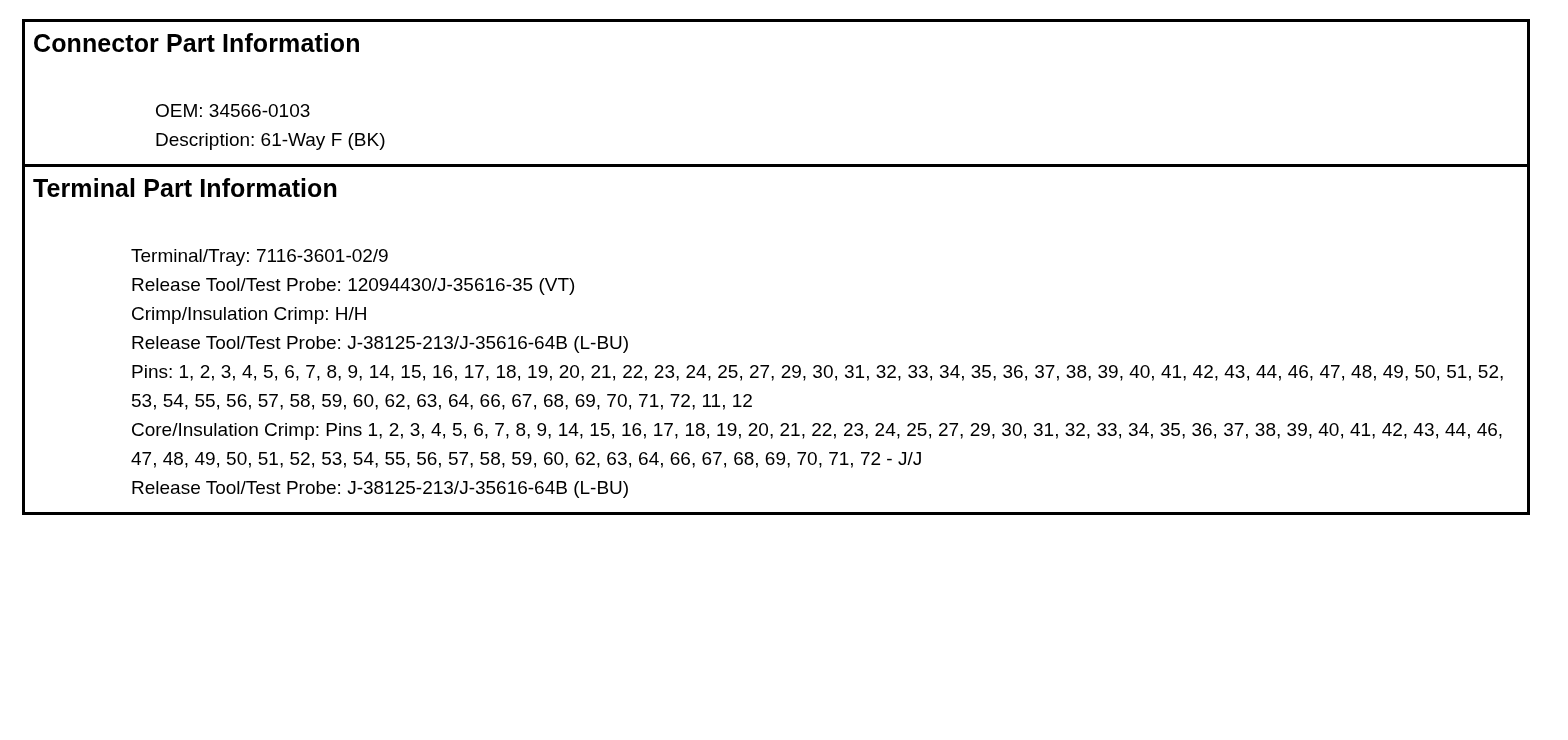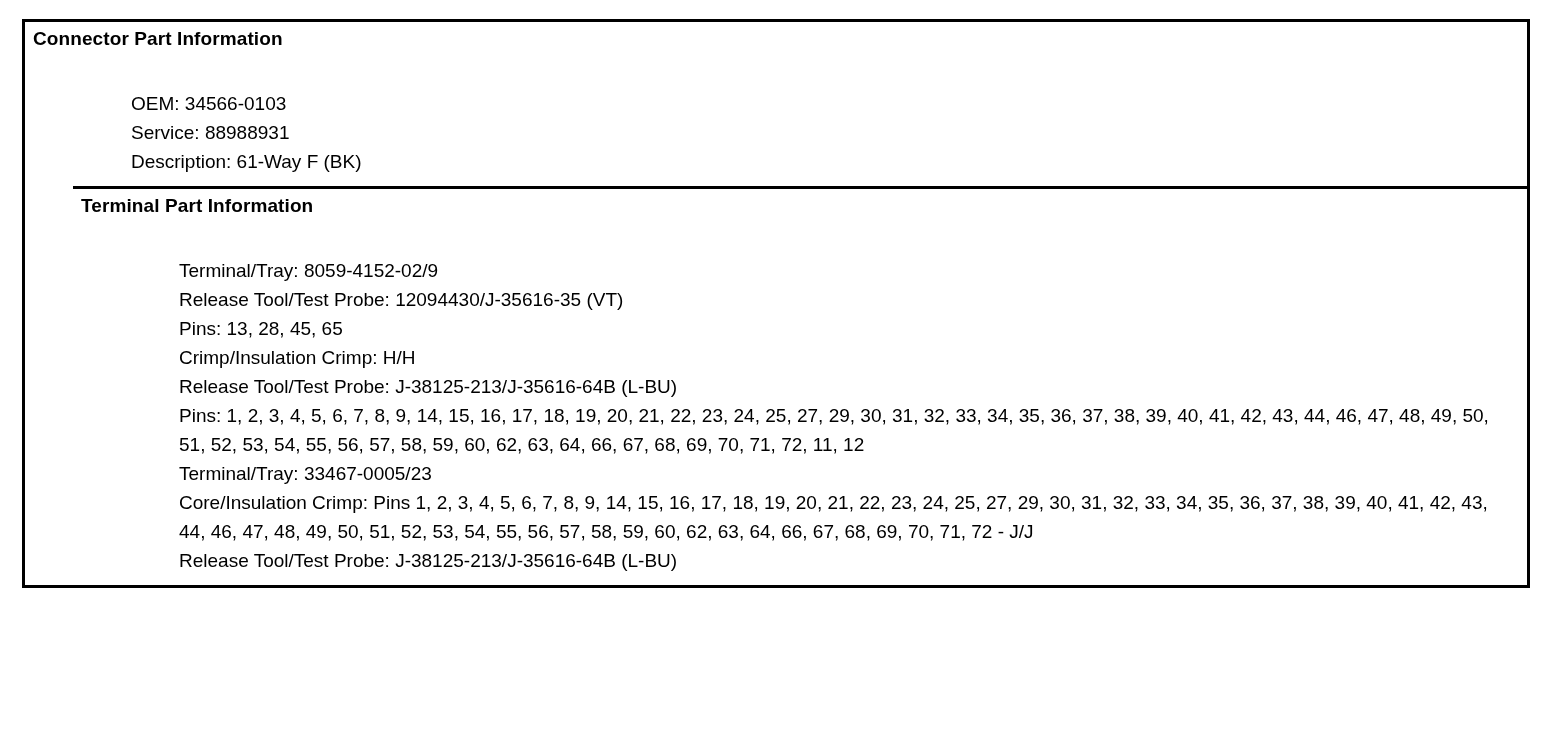--- a/index.html
+++ b/index.html
@@ -32,72 +32,68 @@
     background: #ffffff;
   }
 
   .section {
     box-sizing: border-box;
     padding: 0;
   }
 
   .section + .section {
     border-top: 3px solid #000000;
-    margin-left: 48px;
   }
 
   .section-title {
-    font-size: 19px;
+    font-size: 25px;
     font-weight: bold;
     line-height: 1.2;
     padding: 6px 0 0 8px;
     letter-spacing: 0.1px;
   }
 
   .section-body {
     padding: 8px 0 10px 106px;
   }
 
   .field-line {
     font-size: 19px;
     line-height: 29px;
     white-space: normal;
     padding-right: 18px;
   }
   .spacer-md { height: 38px; }
 
-  .sec-connector .section-body { padding-top: 0; }
+  .sec-connector .section-body { padding-top: 0; margin-left: 24px; }
   .sec-terminal .section-body { padding-top: 0; }
 </style>
 </head>
 <body>
 
 <div class="page">
   <div class="doc-table">
 
     <div class="section sec-connector">
       <div class="section-title">Connector Part Information</div>
       <div class="spacer-md"></div>
       <div class="section-body">
         <div class="field-line">OEM: 34566-0103</div>
-        <div class="field-line">Service: 88988931</div>
         <div class="field-line">Description: 61-Way F (BK)</div>
       </div>
     </div>
 
     <div class="section sec-terminal">
       <div class="section-title">Terminal Part Information</div>
       <div class="spacer-md"></div>
       <div class="section-body">
-        <div class="field-line">Terminal/Tray: 8059-4152-02/9</div>
+        <div class="field-line">Terminal/Tray: 7116-3601-02/9</div>
         <div class="field-line">Release Tool/Test Probe: 12094430/J-35616-35 (VT)</div>
-        <div class="field-line">Pins: 13, 28, 45, 65</div>
         <div class="field-line">Crimp/Insulation Crimp: H/H</div>
         <div class="field-line">Release Tool/Test Probe: J-38125-213/J-35616-64B (L-BU)</div>
         <div class="field-line">Pins: 1, 2, 3, 4, 5, 6, 7, 8, 9, 14, 15, 16, 17, 18, 19, 20, 21, 22, 23, 24, 25, 27, 29, 30, 31, 32, 33, 34, 35, 36, 37, 38, 39, 40, 41, 42, 43, 44, 46, 47, 48, 49, 50, 51, 52, 53, 54, 55, 56, 57, 58, 59, 60, 62, 63, 64, 66, 67, 68, 69, 70, 71, 72, 11, 12</div>
-        <div class="field-line">Terminal/Tray: 33467-0005/23</div>
         <div class="field-line">Core/Insulation Crimp: Pins 1, 2, 3, 4, 5, 6, 7, 8, 9, 14, 15, 16, 17, 18, 19, 20, 21, 22, 23, 24, 25, 27, 29, 30, 31, 32, 33, 34, 35, 36, 37, 38, 39, 40, 41, 42, 43, 44, 46, 47, 48, 49, 50, 51, 52, 53, 54, 55, 56, 57, 58, 59, 60, 62, 63, 64, 66, 67, 68, 69, 70, 71, 72 - J/J</div>
         <div class="field-line">Release Tool/Test Probe: J-38125-213/J-35616-64B (L-BU)</div>
       </div>
     </div>
 
   </div>
 </div>
 
 </body></html>

